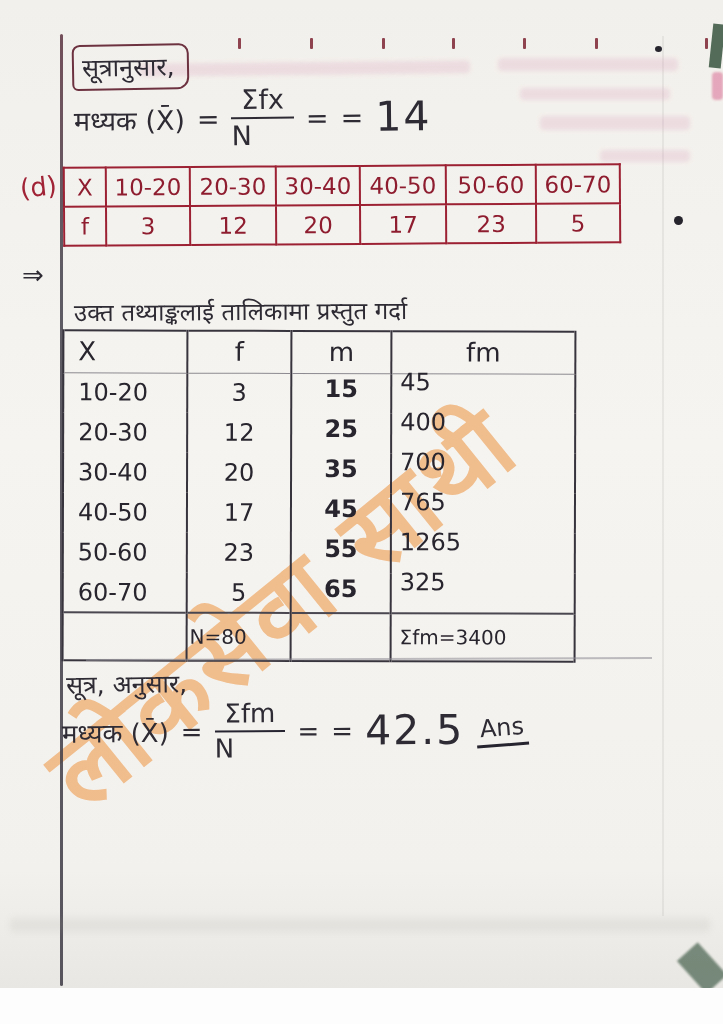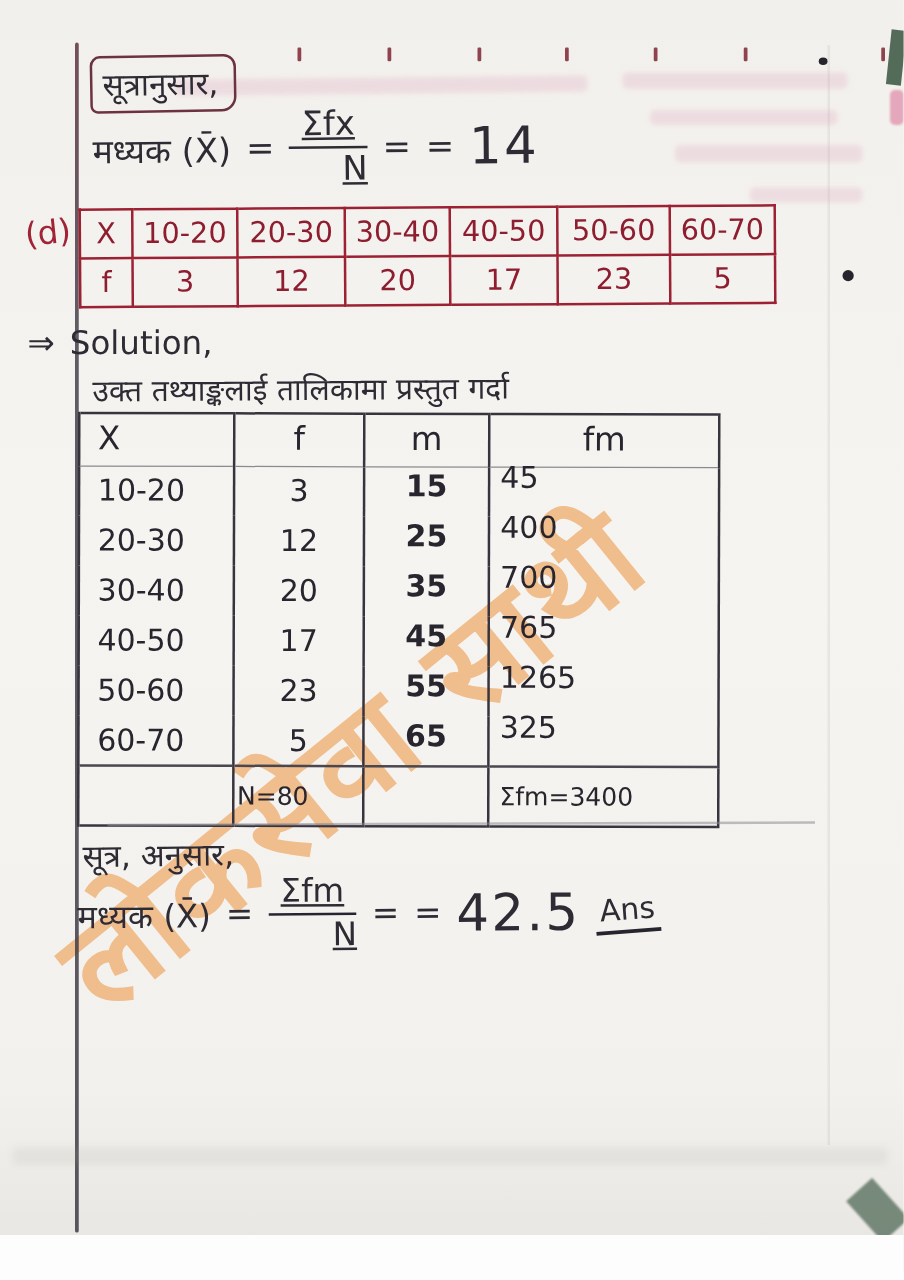--- a/index.html
+++ b/index.html
@@ -28,21 +28,21 @@
   .watermark{position:absolute;left:60px;top:715px;font-size:100px;font-weight:bold;
              color:#efa968;opacity:.72;white-space:nowrap;letter-spacing:4px;
              transform:rotate(-39deg);transform-origin:left center;pointer-events:none;}
 
   
   .heading-box{position:absolute;left:72px;top:44px;padding:3px 12px 5px 8px;
                border:2.5px solid #6d3240;border-radius:8px 10px 12px 6px;
                font-size:25px;transform:rotate(-1deg);}
 
   .formula{position:absolute;display:flex;align-items:center;gap:12px;font-size:27px;}
-  .formula .frac{display:inline-block;text-align:right;line-height:1.05;text-decoration:underline;}
+  .formula .frac{display:inline-block;text-align:left;line-height:1.05;}
   .formula .frac .num{display:block;padding:0 10px 3px;border-bottom:2.5px solid #2e2b34;}
   .formula .frac .den{display:block;padding-top:3px;}
   .formula .big{font-size:41px;letter-spacing:2px;}
   .top-formula{left:74px;top:86px;transform:rotate(-.6deg);}
   .bottom-formula{left:62px;top:700px;transform:rotate(-.4deg);font-size:26px;}
   .bottom-formula .frac .num{border-color:#262430;}
   .ans{border-bottom:3.5px solid #26242e;padding:0 4px 2px;transform:rotate(-4deg);display:inline-block;font-size:24px;}
 
   
   .q-label{position:absolute;left:20px;top:172px;font-size:26px;color:#a02336;transform:rotate(-6deg);}
@@ -144,21 +144,20 @@
       <td>20</td>
       <td>17</td>
       <td>23</td>
       <td>5</td>
     </tr>
   </tbody>
     </table>
 
   <div class="solution-line ink">
     <span>⇒</span>
-    <span class="solution-title">Solution,</span>
   </div>
   <div class="solution-note ink">उक्त तथ्याङ्कलाई तालिकामा प्रस्तुत गर्दा</div>
 
   <table class="main-table">
     <thead>
       <tr>
         <th class="c-x">X</th>
         <th class="c-f">f</th>
         <th class="c-m">m</th>
         <th class="c-fm">fm</th>

